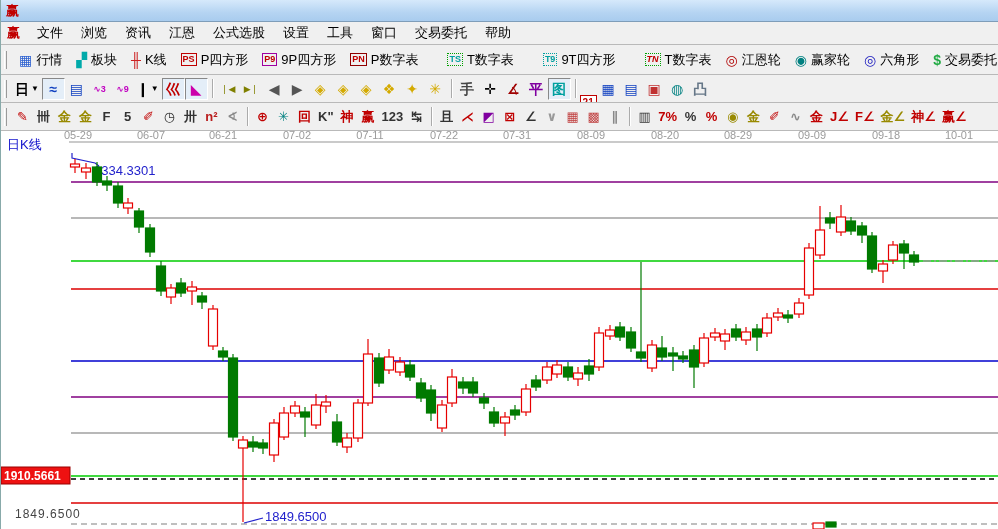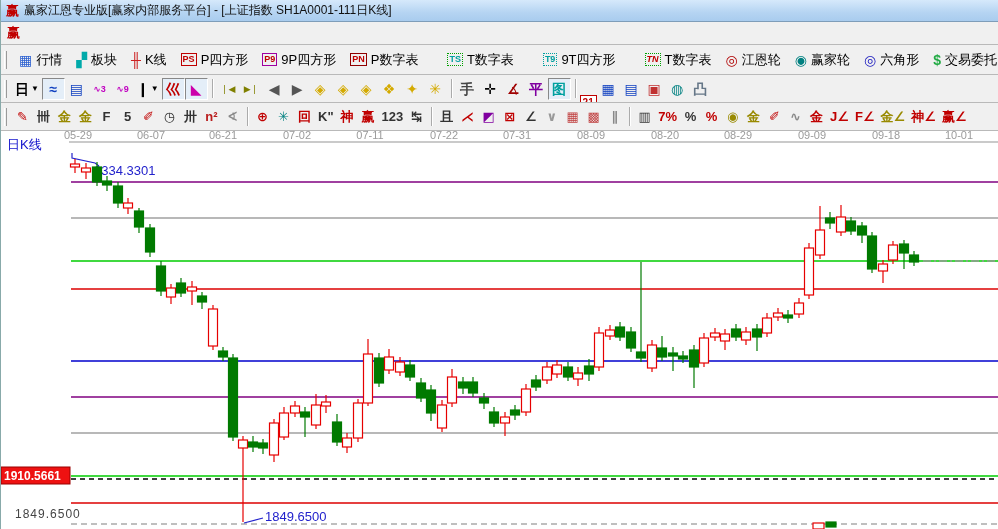--- a/index.html
+++ b/index.html
@@ -38,25 +38,36 @@
   .chart{height:398px;background:#fff;position:relative;}
   svg text{font-family:"Liberation Sans","DejaVu Sans",sans-serif;}
 </style>
 </head>
 <body>
 
 <div class="app">
 
   <div class="titlebar">
     <span class="logo">赢</span>
-    <span class="title-text">赢家江恩专业版[赢家内部服务平台] - [上证指数  SH1A0001-111日K线]</span>
   </div>
 
   <div class="menubar">
     <span class="menu-logo">赢</span>
+    <div id="menu-items" style="display:flex">
+        <span class="menu-item">文件</span>
+        <span class="menu-item">浏览</span>
+        <span class="menu-item">资讯</span>
+        <span class="menu-item">江恩</span>
+        <span class="menu-item">公式选股</span>
+        <span class="menu-item">设置</span>
+        <span class="menu-item">工具</span>
+        <span class="menu-item">窗口</span>
+        <span class="menu-item">交易委托</span>
+        <span class="menu-item">帮助</span>
+      </div>
   </div>
 
   <div class="toolbar t1" id="toolbar1">
       <span class="gripper"></span>
       <span class="tb1-item">
         <span class="tb1-glyph" style="color: rgb(42, 95, 208);">▦</span>
         <span>行情</span>
       </span>
       <span class="tb1-item">
         <span class="tb1-glyph" style="color: rgb(0, 170, 170);">▞</span>

